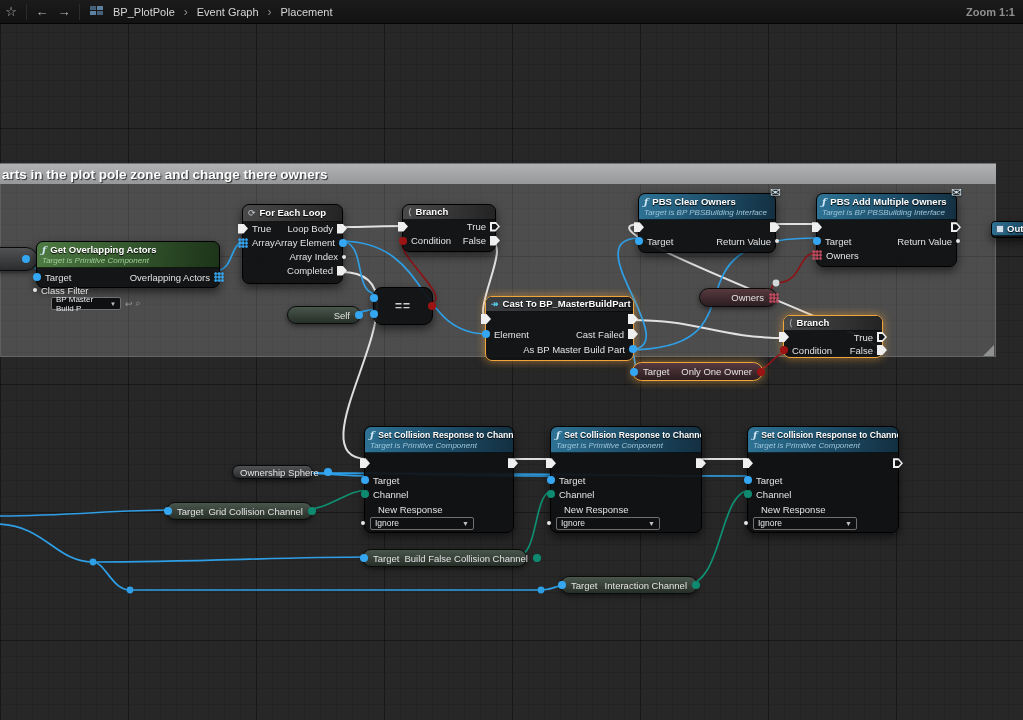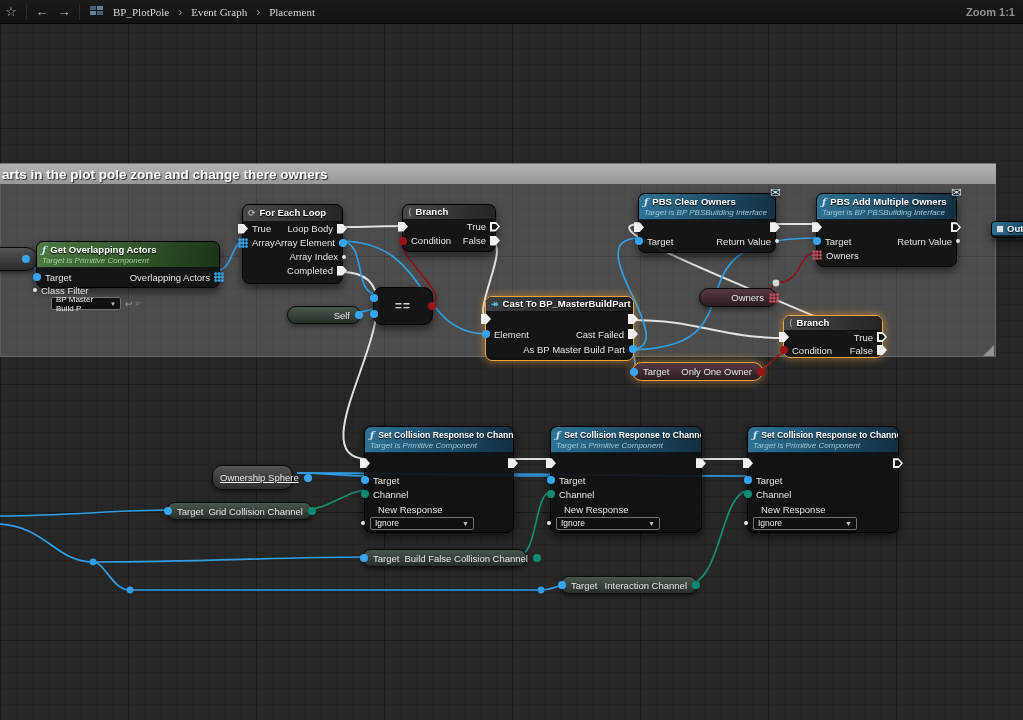--- a/index.html
+++ b/index.html
@@ -23,21 +23,21 @@
     display:flex; align-items:center; font-size:11px; color:#cfcfcf;
   }
   .tb-ico { width:22px; text-align:center; color:#b9b9b9; font-size:13px; cursor:default; }
   .tb-sep { width:1px; height:16px; background:#060606; border-right:1px solid #2c2c2c; margin:0 4px; }
   .bp-icon { position:relative; width:13px; height:11px; margin:0 7px 0 6px; }
   .bp-icon i { position:absolute; width:6px; height:4px; background:#5d80a0; }
   .bp-icon i:nth-child(1){left:0;top:0;background:#46607a;}
   .bp-icon i:nth-child(2){left:7px;top:0;}
   .bp-icon i:nth-child(3){left:0;top:5px;}
   .bp-icon i:nth-child(4){left:7px;top:5px;background:#46607a;}
-  .crumb { color:#d6d6d6; padding:0 3px; cursor:default;font-family:Liberation Serif, serif; }
+  .crumb { color:#d6d6d6; padding:0 3px; cursor:default; }
   .chev { color:#8a8a8a; padding:0 6px; font-size:12px; }
   #zoom-label { margin-left:auto; margin-right:8px; color:#8f8f8f; font-weight:bold; }
   
   #comment-head {
     position:absolute; left:0; top:163px; width:996px; height:21px; z-index:1;
     background:linear-gradient(180deg,#b0b2b3,#969899);
     color:#fff; font-weight:bold; font-size:13.5px; line-height:21px;
     padding-left:2px; text-shadow:1px 1px 1px rgba(0,0,0,.75); white-space:nowrap;
     border-top:1px solid #6f7172;
   }
@@ -538,21 +538,21 @@
     </div>
     <div class="r" style="height:16px;">
       <span class="p sl hollow c-green"></span>
       <div class="dd" style="width:104px; margin-left:5px;">
         <span>Ignore</span>
         <span class="ar">▼</span>
       </div>
     </div>
   </div>
 
-  <div class="pill" style="left:212px; top:465px; width:81px; height:25px;text-decoration:underline;">
+  <div class="pill" style="left:232px; top:465px; width:81px; height:14px;">
     <span class="lbl" style="margin-left:auto">Ownership Sphere</span>
     <span class="p c-blue" style="margin-right:-10px"></span>
   </div>
 
   <div class="pill gr" style="left:166px; top:502px; width:147px;">
     <span class="p c-blue" style="margin-left:-10px"></span>
     <span class="lbl">Target</span>
     <span class="lbl" style="margin-left:auto">Grid Collision Channel</span>
     <span class="p c-teal" style="margin-right:-10px"></span>
   </div>

